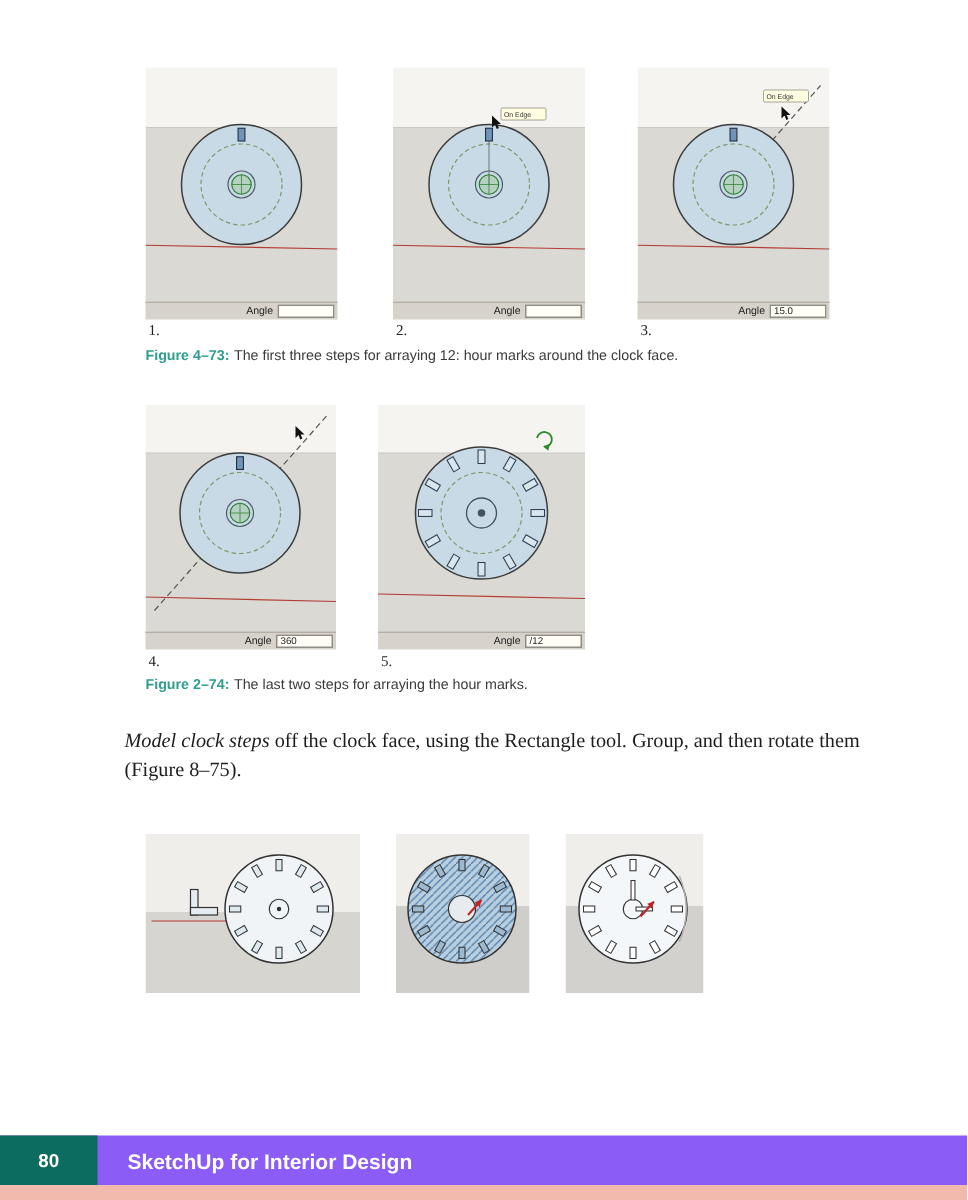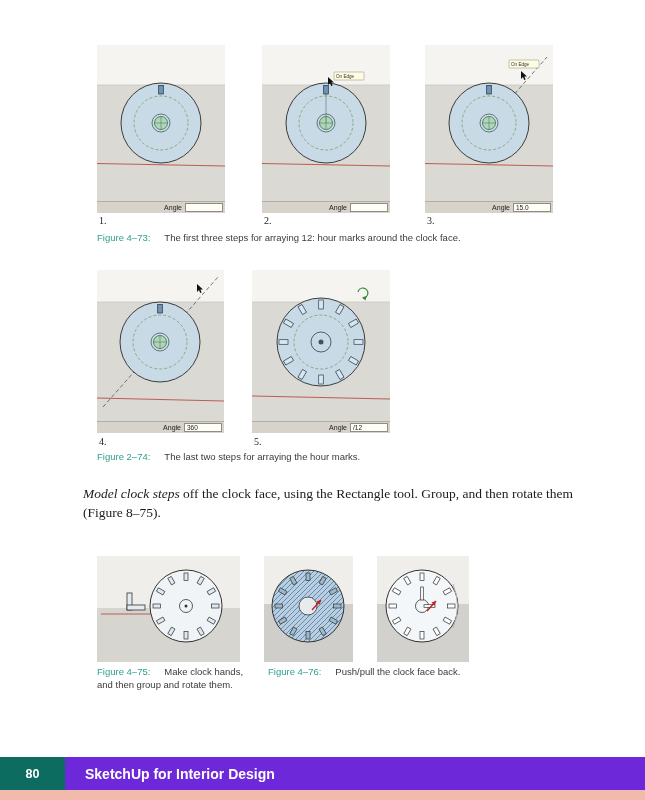--- a/index.html
+++ b/index.html
@@ -8,26 +8,26 @@
         font-family:"Liberation Sans",sans-serif;color:#222}
   .shot{position:absolute;display:flex;flex-direction:column}
   .shot svg{display:block;flex:1 1 auto}
   .vcb{flex:0 0 12px;height:12px;background:#d7d3ca;border-top:1px solid #b3afa6;
        display:flex;align-items:center;justify-content:flex-end;gap:3px;padding:0 2px}
   .vcb-label{font-size:7px;line-height:1;color:#222}
   .vcb-value{width:38px;height:9px;background:#fffef6;border:1px solid #8f8c84;
              font-size:6.5px;line-height:7px;padding-left:2px;color:#222;overflow:hidden}
   .stepnum{position:absolute;font-family:"Liberation Serif",serif;font-size:10px;color:#222}
   .caption{position:absolute;font-size:9.5px;color:#3a3a3a;line-height:1.35}
-  .figlabel{color:#2f9e8e;font-weight:normal}
-  .captext{margin-left:14px}
+  .figlabel{color:#2f9e8e;font-weight:bold}
+  .captext{margin-left:3px}
   .bodytext{position:absolute;font-family:"Liberation Serif",serif;font-size:13.5px;
             color:#1c1c1c;line-height:1.4;width:520px}
   .lead-italic{font-style:italic}
-  .footer{position:absolute;left:0;top:757px;width:645px;height:33px;background:#6d28d9;
+  .footer{position:absolute;left:0;top:757px;width:645px;height:33px;background:#8b5cf6;
           display:flex;align-items:center}
   .pagenum{width:65px;height:33px;background:#0c6c60;color:#fff;font-weight:bold;
            font-size:12.5px;display:flex;align-items:center;justify-content:center}
   .booktitle{color:#fff;font-weight:bold;font-size:14px;margin-left:20px}
   .pinkstrip{position:absolute;left:0;top:790px;width:645px;height:10px;background:#f2b9ad}
 </style>
 </head>
 <body>
 
 <div class="page">
@@ -277,28 +277,21 @@
         <rect x="43.7" y="31" width="2.6" height="13"></rect>
         <rect x="47" y="48.7" width="11" height="2.6"></rect>
       </g>
       <g>
         <line x1="50" y1="55" x2="59" y2="45" stroke="#c22222" stroke-width="1.4"></line>
         <polygon points="59,45 54.5,46.5 57.8,49.8" fill="#c22222"></polygon>
       </g>
     </svg>
   </div>
 
-  <div class="caption" style="left:97px;top:666px;width:168px">
-    <span class="figlabel">Figure 4–75:</span><span class="captext">Make clock hands,</span><br>
-    <span>and then group and rotate them.</span>
-  </div>
-
-  <div class="caption" style="left:268px;top:666px;width:300px">
-    <span class="figlabel">Figure 4–76:</span><span class="captext">Push/pull the clock face back.</span>
-  </div>
+
 
   <div class="footer">
     <div class="pagenum">80</div>
     <div class="booktitle">SketchUp for Interior Design</div>
   </div>
   <div class="pinkstrip"></div>
 
 </div>
 
 </body></html>

